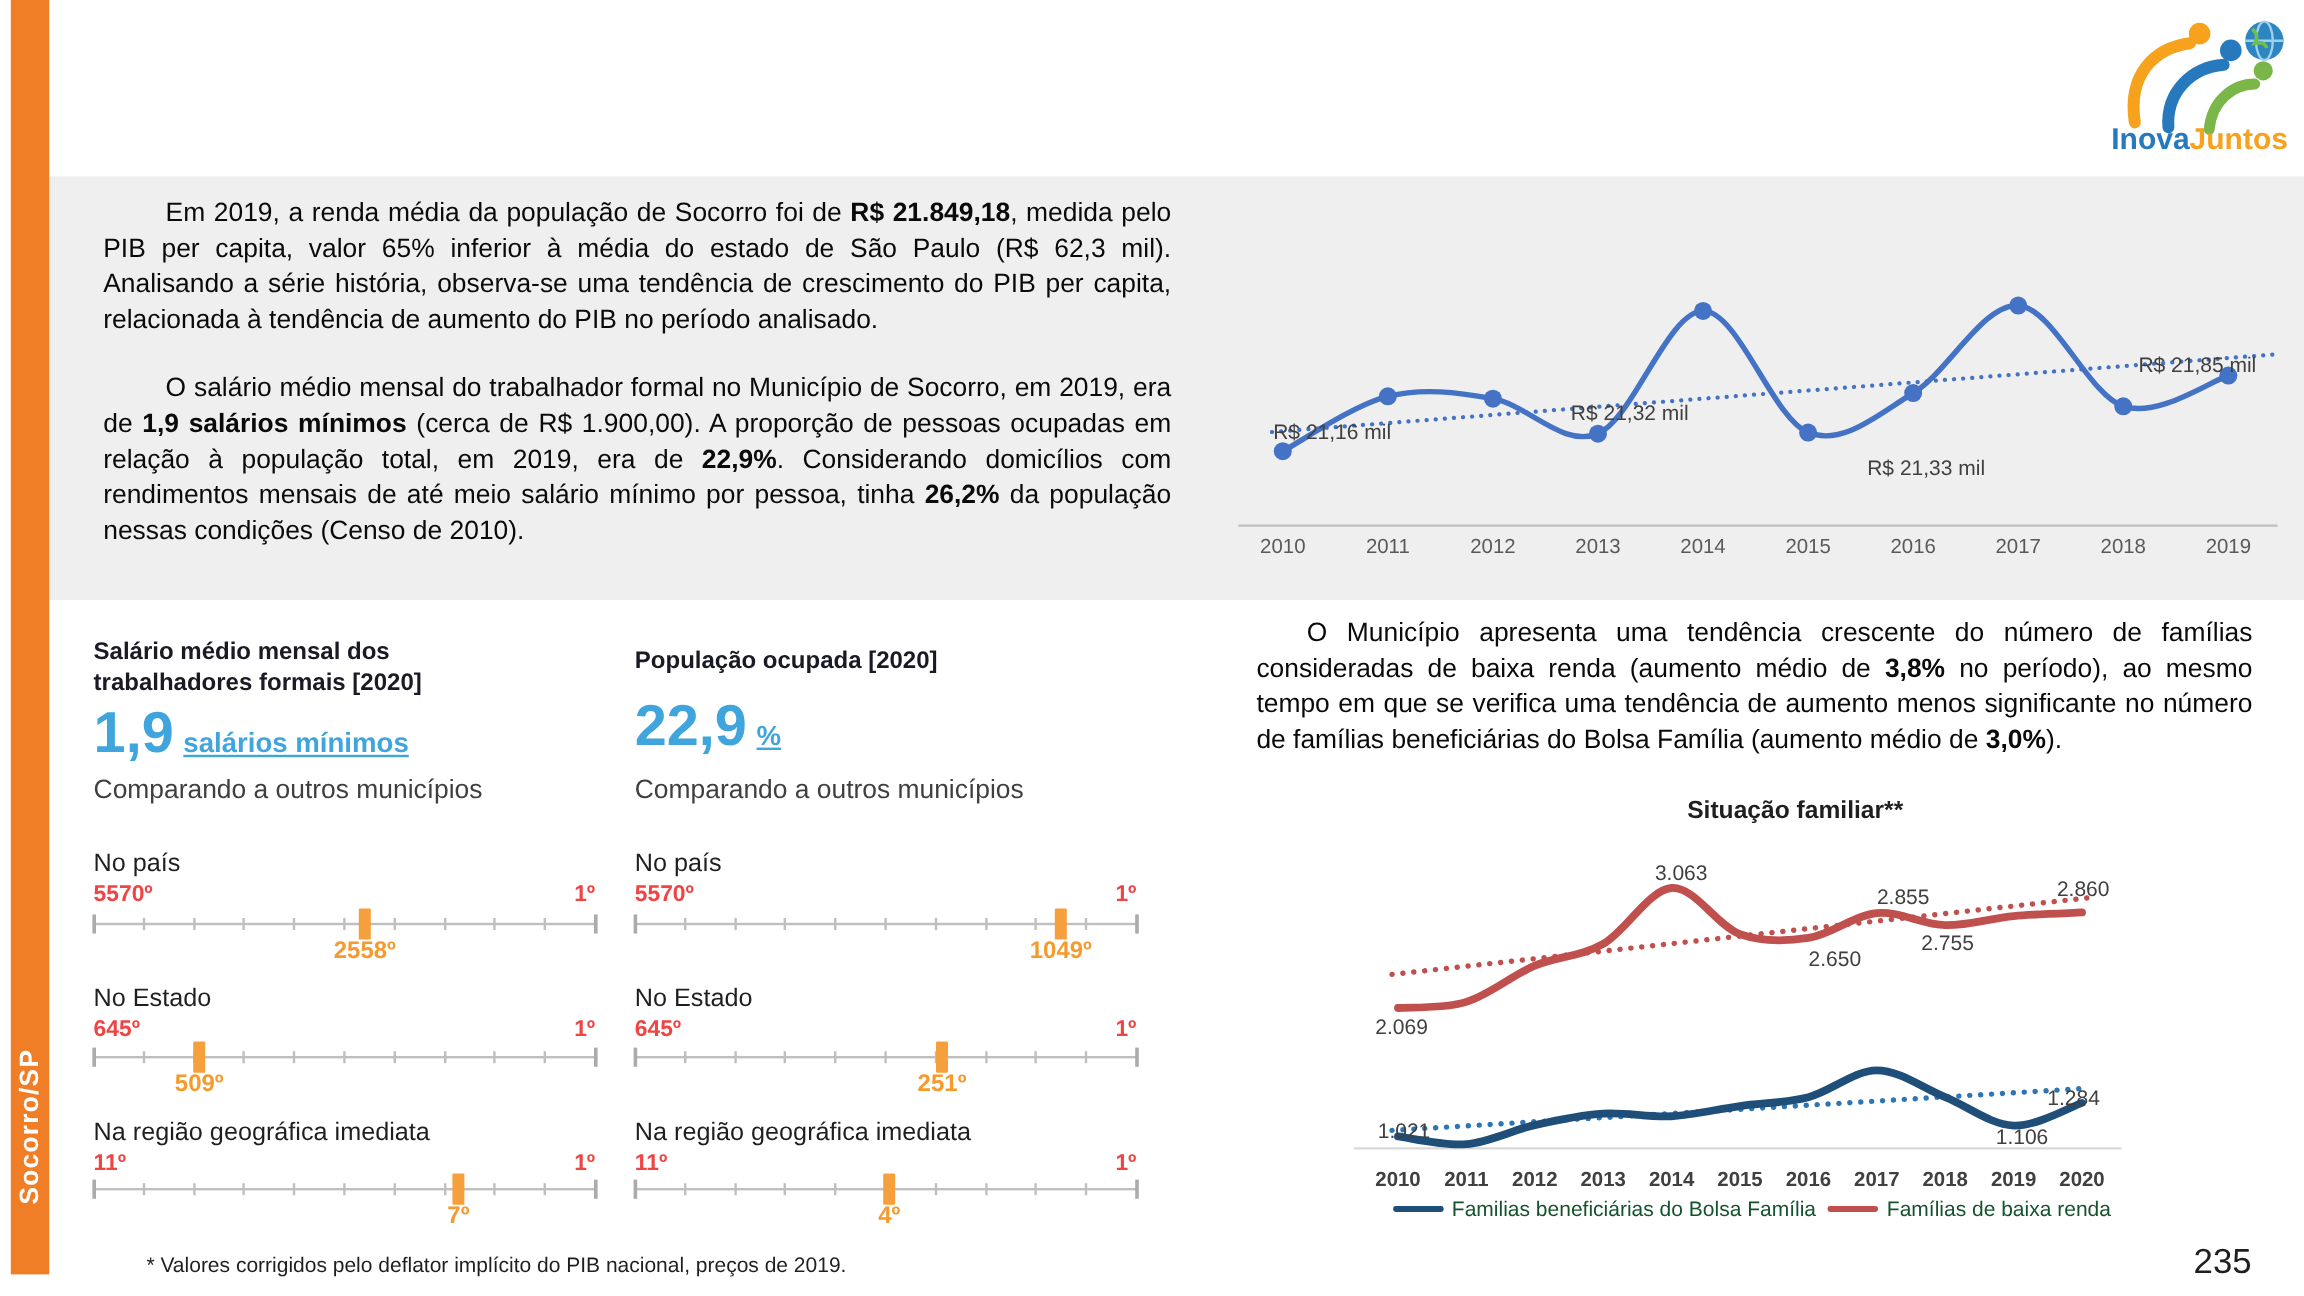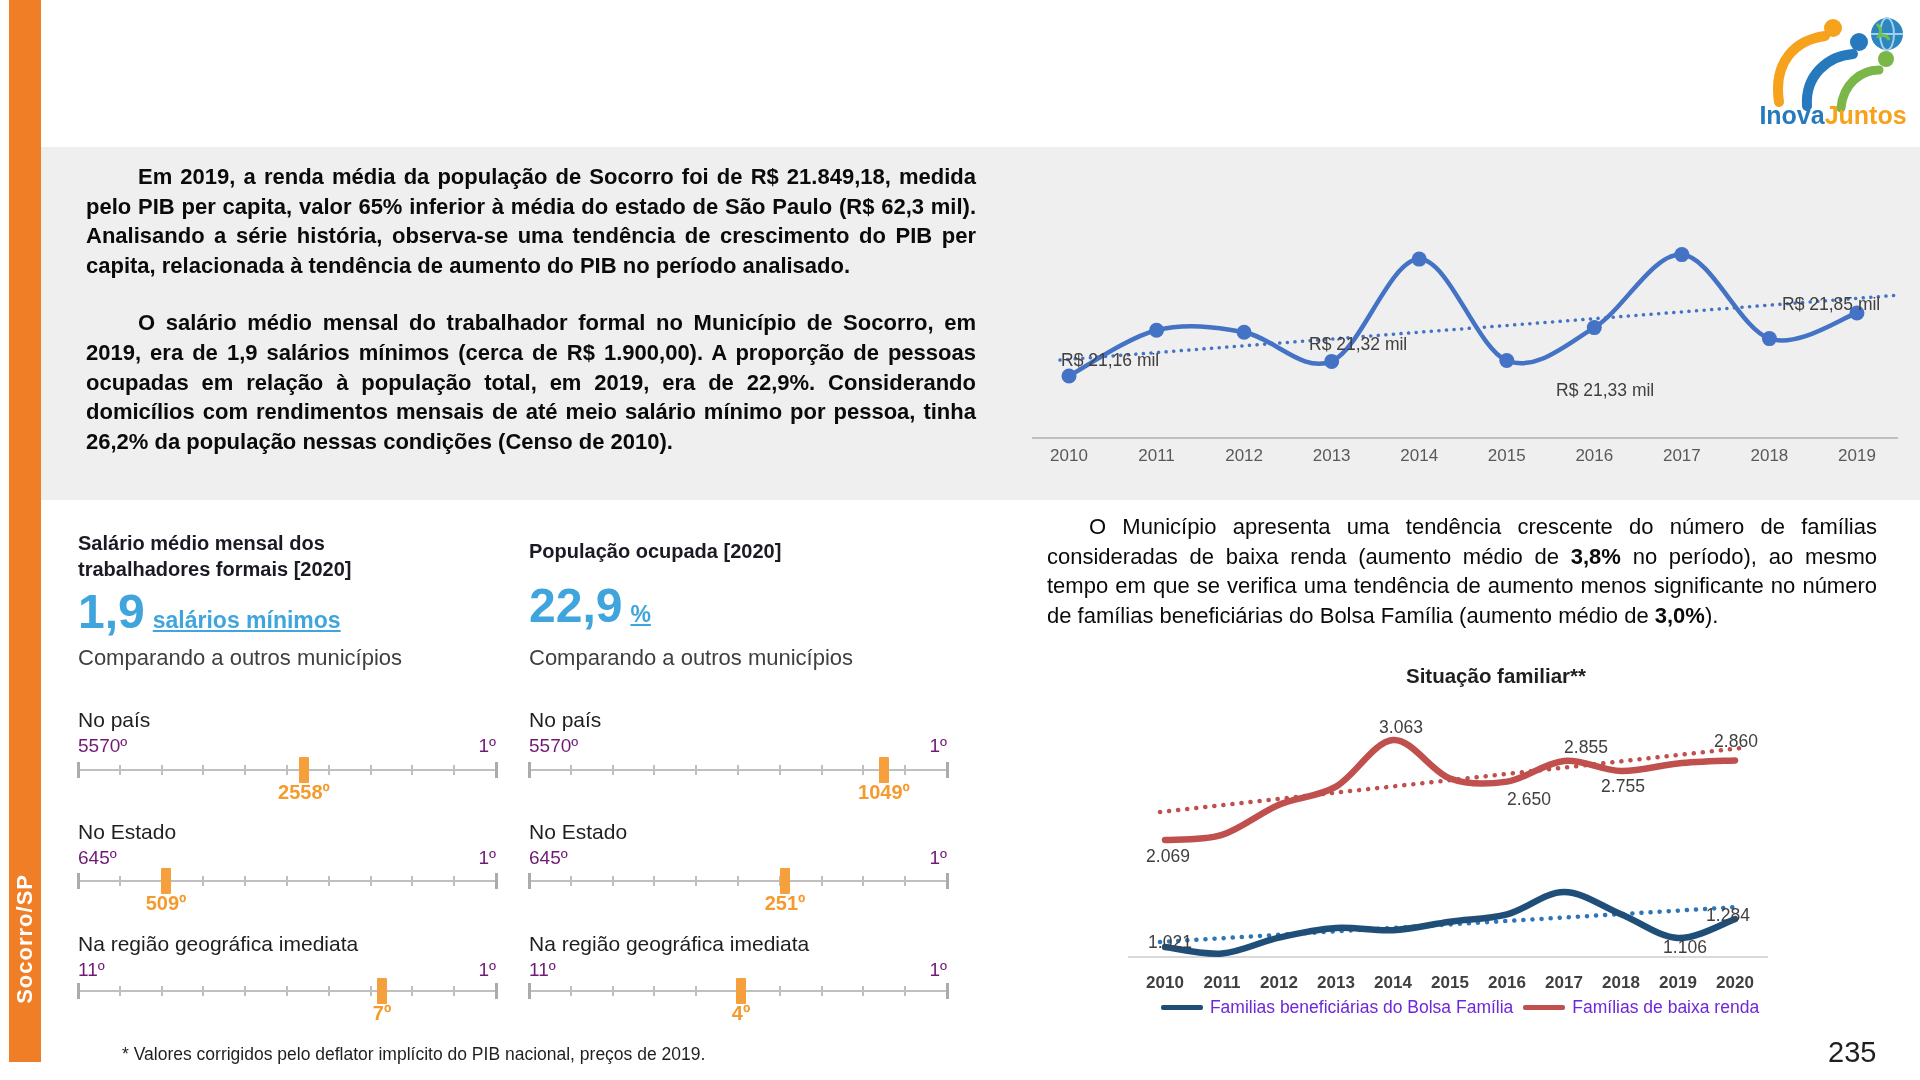--- a/index.html
+++ b/index.html
@@ -5,42 +5,42 @@
   html,body{margin:0;padding:0;background:#fff;}
   #page{position:relative;width:1920px;height:1080px;overflow:hidden;background:#fff;
         font-family:"Liberation Sans",sans-serif;}
   .band{position:absolute;left:41px;top:147px;width:1879px;height:353px;background:#EFEFEF;}
   .sidebar{position:absolute;left:9px;top:0;width:32px;height:1062px;background:#F07E26;}
   .sidebar-label{position:absolute;bottom:58px;left:3px;writing-mode:vertical-rl;
         transform:rotate(180deg);color:#fff;font-weight:bold;font-size:22px;letter-spacing:1px;}
   .logo{position:absolute;left:1745px;top:6px;width:172px;height:126px;}
   .intro{position:absolute;left:86px;top:162px;width:890px;font-size:22px;line-height:29.6px;
         color:#0a0a0a;text-align:justify;}
-  .intro p{margin:0 0 28px 0;text-indent:52px;font-weight:bold;}
+  .intro p{margin:0 0 28px 0;text-indent:52px;}
   .chart-title{position:absolute;text-align:center;font-size:20.5px;font-weight:bold;color:#1f1f1f;}
   #pib-title{left:1000px;top:158px;width:890px;}
   #fam-title{left:1136px;top:664px;width:720px;}
   .right-para{position:absolute;left:1047px;top:512px;width:830px;font-size:22px;line-height:29.6px;
         color:#0a0a0a;text-align:justify;}
   .right-para p{margin:0;text-indent:42px;}
   svg.chart{position:absolute;overflow:visible;}
   #pib-chart{left:1020px;top:150px;width:890px;height:330px;}
   #fam-chart{left:1120px;top:695px;width:700px;height:325px;}
   .legend{position:absolute;left:1130px;top:997px;width:660px;display:flex;justify-content:center;
-        align-items:center;gap:10px;font-size:17.5px;color:#6d28d9;white-space:nowrap;}
+        align-items:center;gap:10px;font-size:17.5px;color:#14532d;white-space:nowrap;}
   .legend .item{display:flex;align-items:center;}
   .lg-swatch{width:42px;height:5px;border-radius:2px;display:inline-block;margin-right:7px;}
   .metric-col{position:absolute;top:0;width:420px;height:1080px;}
   #mcol-left{left:78px;} #mcol-right{left:529px;}
   .m-title{position:absolute;width:372px;font-size:20px;font-weight:bold;color:#1a1a24;line-height:26px;}
   .m-stat{position:absolute;color:#3FA5DC;font-weight:bold;}
   .m-num{font-size:48px;} .m-unit{font-size:23px;margin-left:8px;text-decoration:underline;}
   .m-compare{position:absolute;top:645px;font-size:22px;color:#3f3f3f;}
   .cmp-scope{position:absolute;font-size:21px;color:#1f1f1f;}
-  .cmp-left,.cmp-right{position:absolute;font-size:19px;font-weight:normal;color:#701a75;}
+  .cmp-left,.cmp-right{position:absolute;font-size:19px;font-weight:bold;color:#ef4444;}
   .cmp-right{right:2px;}
   .cmp-track{position:absolute;left:0;width:418px;height:30px;}
   .cmp-line{position:absolute;left:0;top:13px;width:418px;height:2px;background:#BFBFBF;}
   .cmp-tick{position:absolute;width:2px;height:10px;top:9px;background:#BFBFBF;}
   .cmp-tick.end{height:16px;top:6px;background:#ABABAB;width:3px;}
   .cmp-marker{position:absolute;width:10px;height:26px;top:1px;background:#F5A03C;border-radius:1px;}
   .cmp-value{position:absolute;font-size:20px;font-weight:bold;color:#F59B2D;transform:translateX(-50%);}
   .note{position:absolute;top:1044px;font-size:17.5px;color:#1f1f1f;}
   #note-left{left:122px;} #note-right{left:1040px;}
   .pageno{position:absolute;left:1828px;top:1036px;font-size:29px;color:#1f1f1f;}

